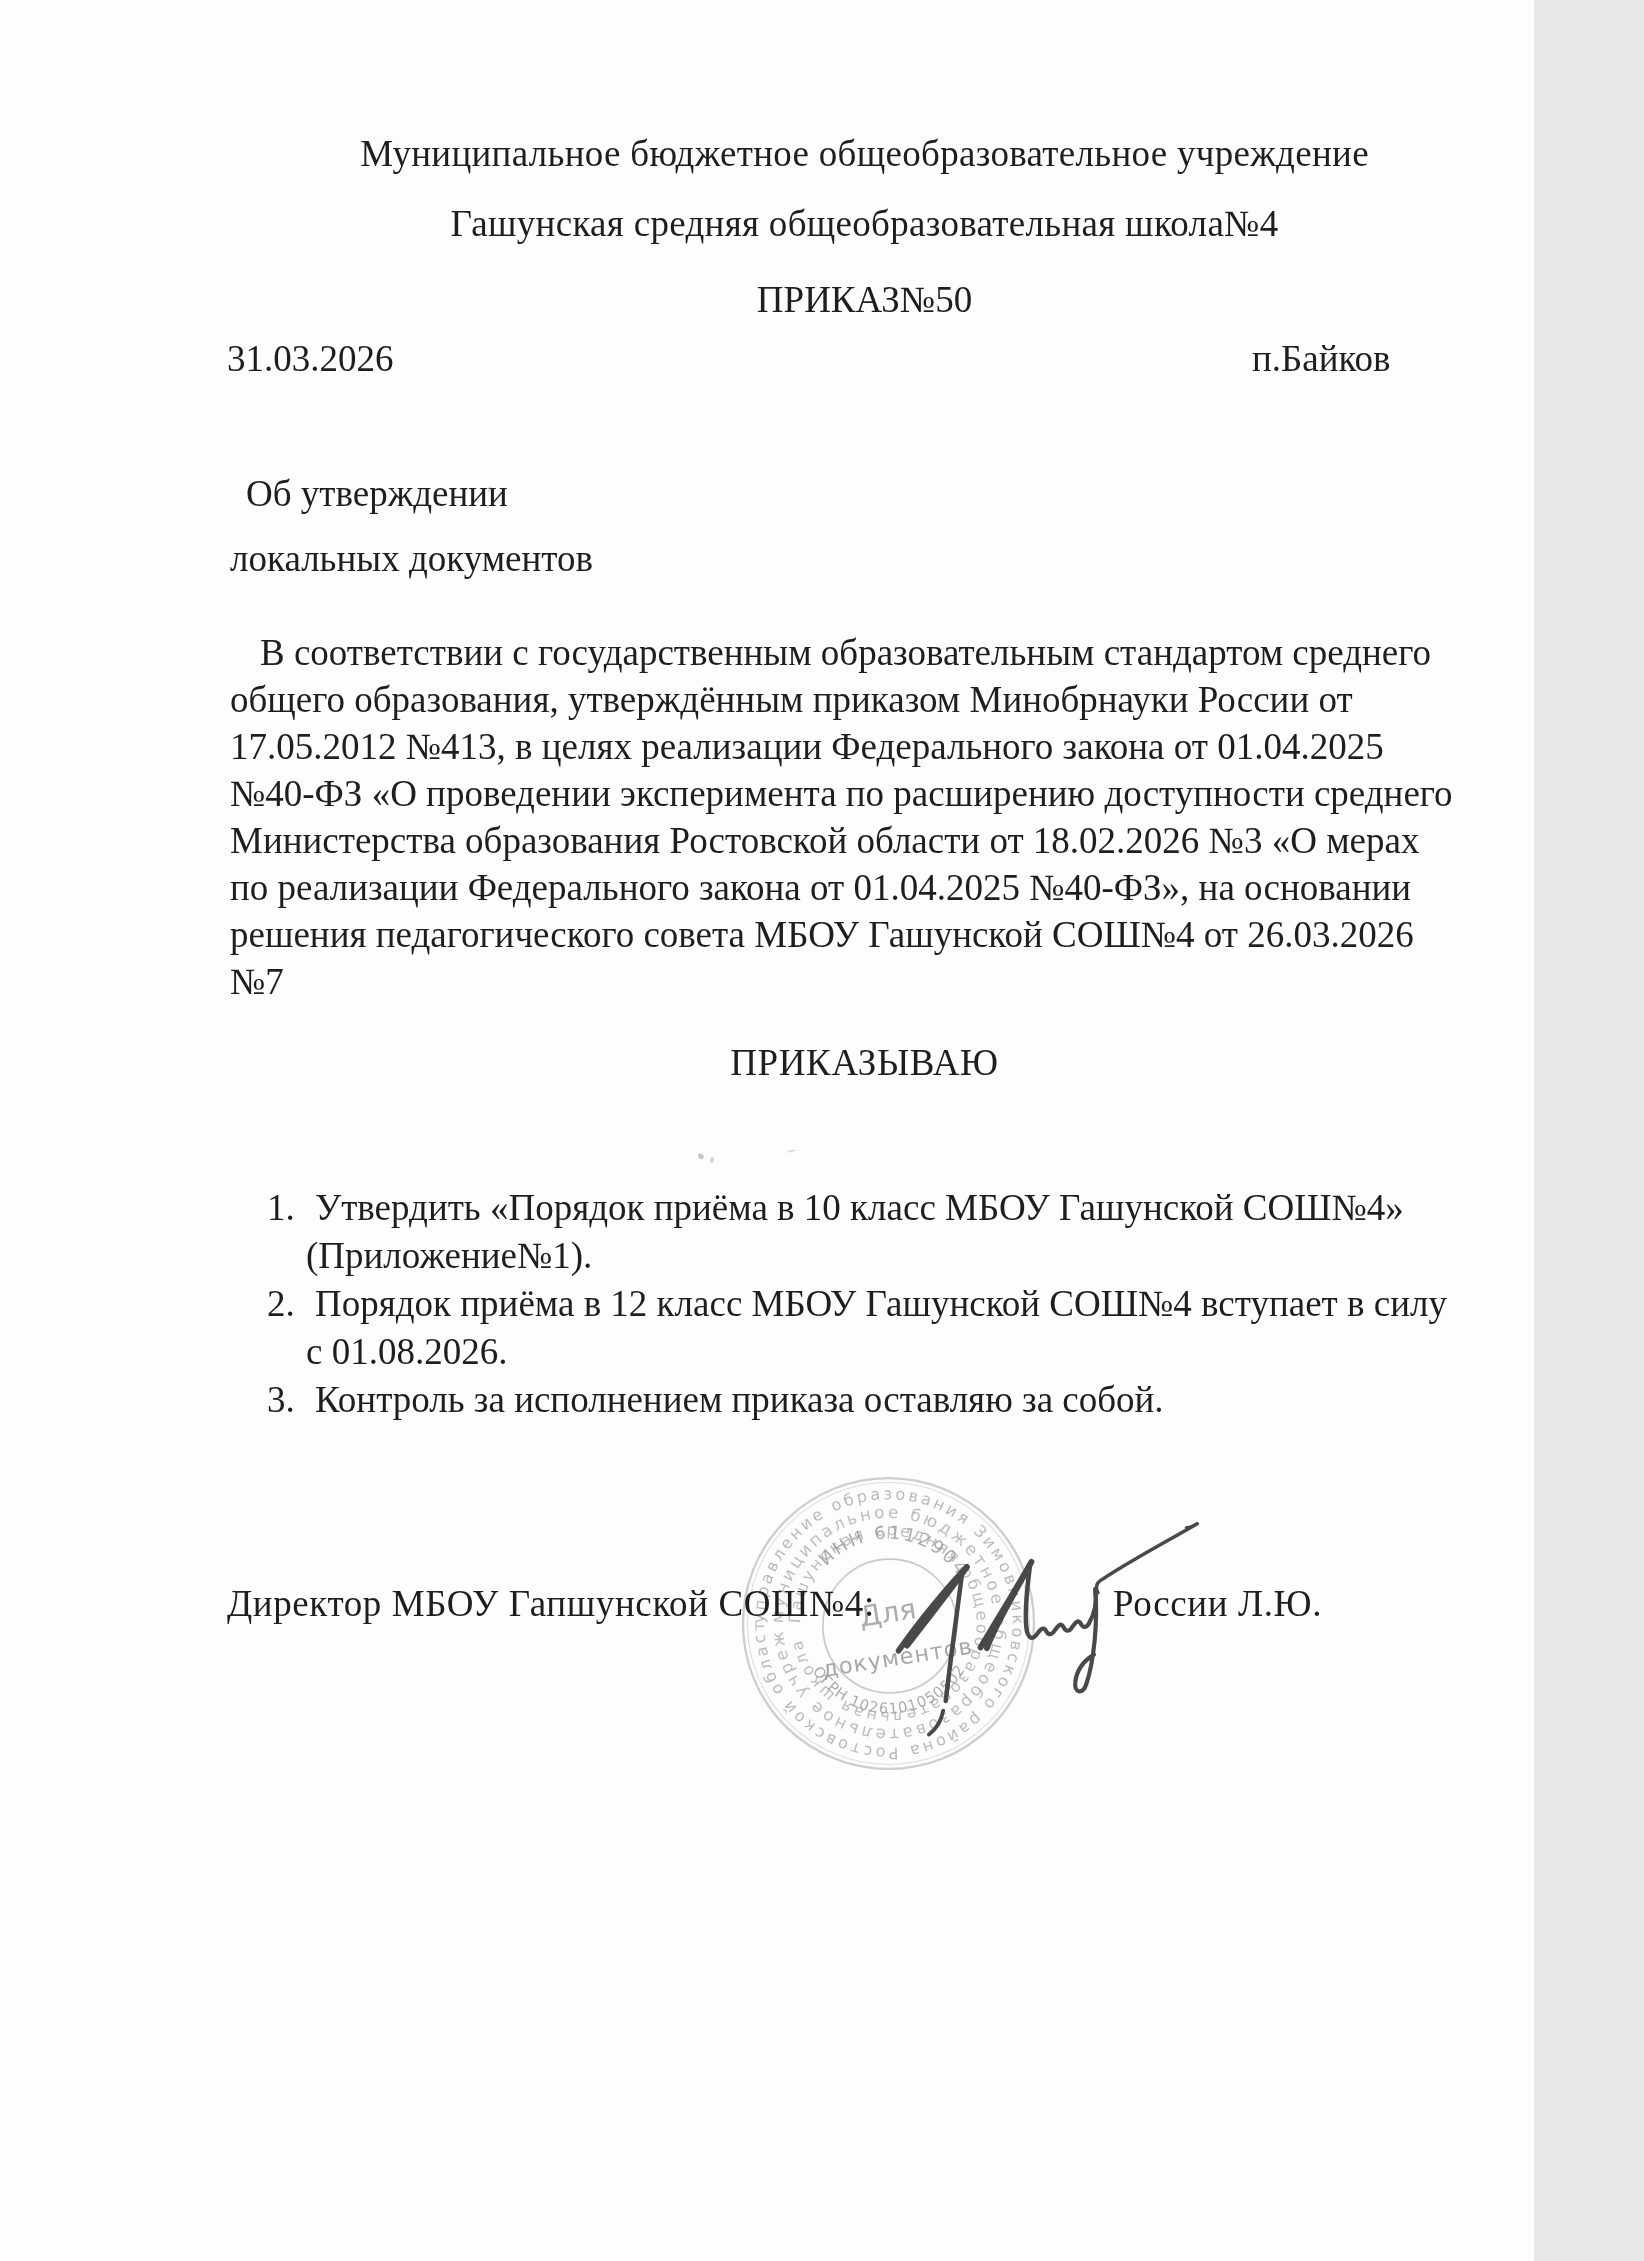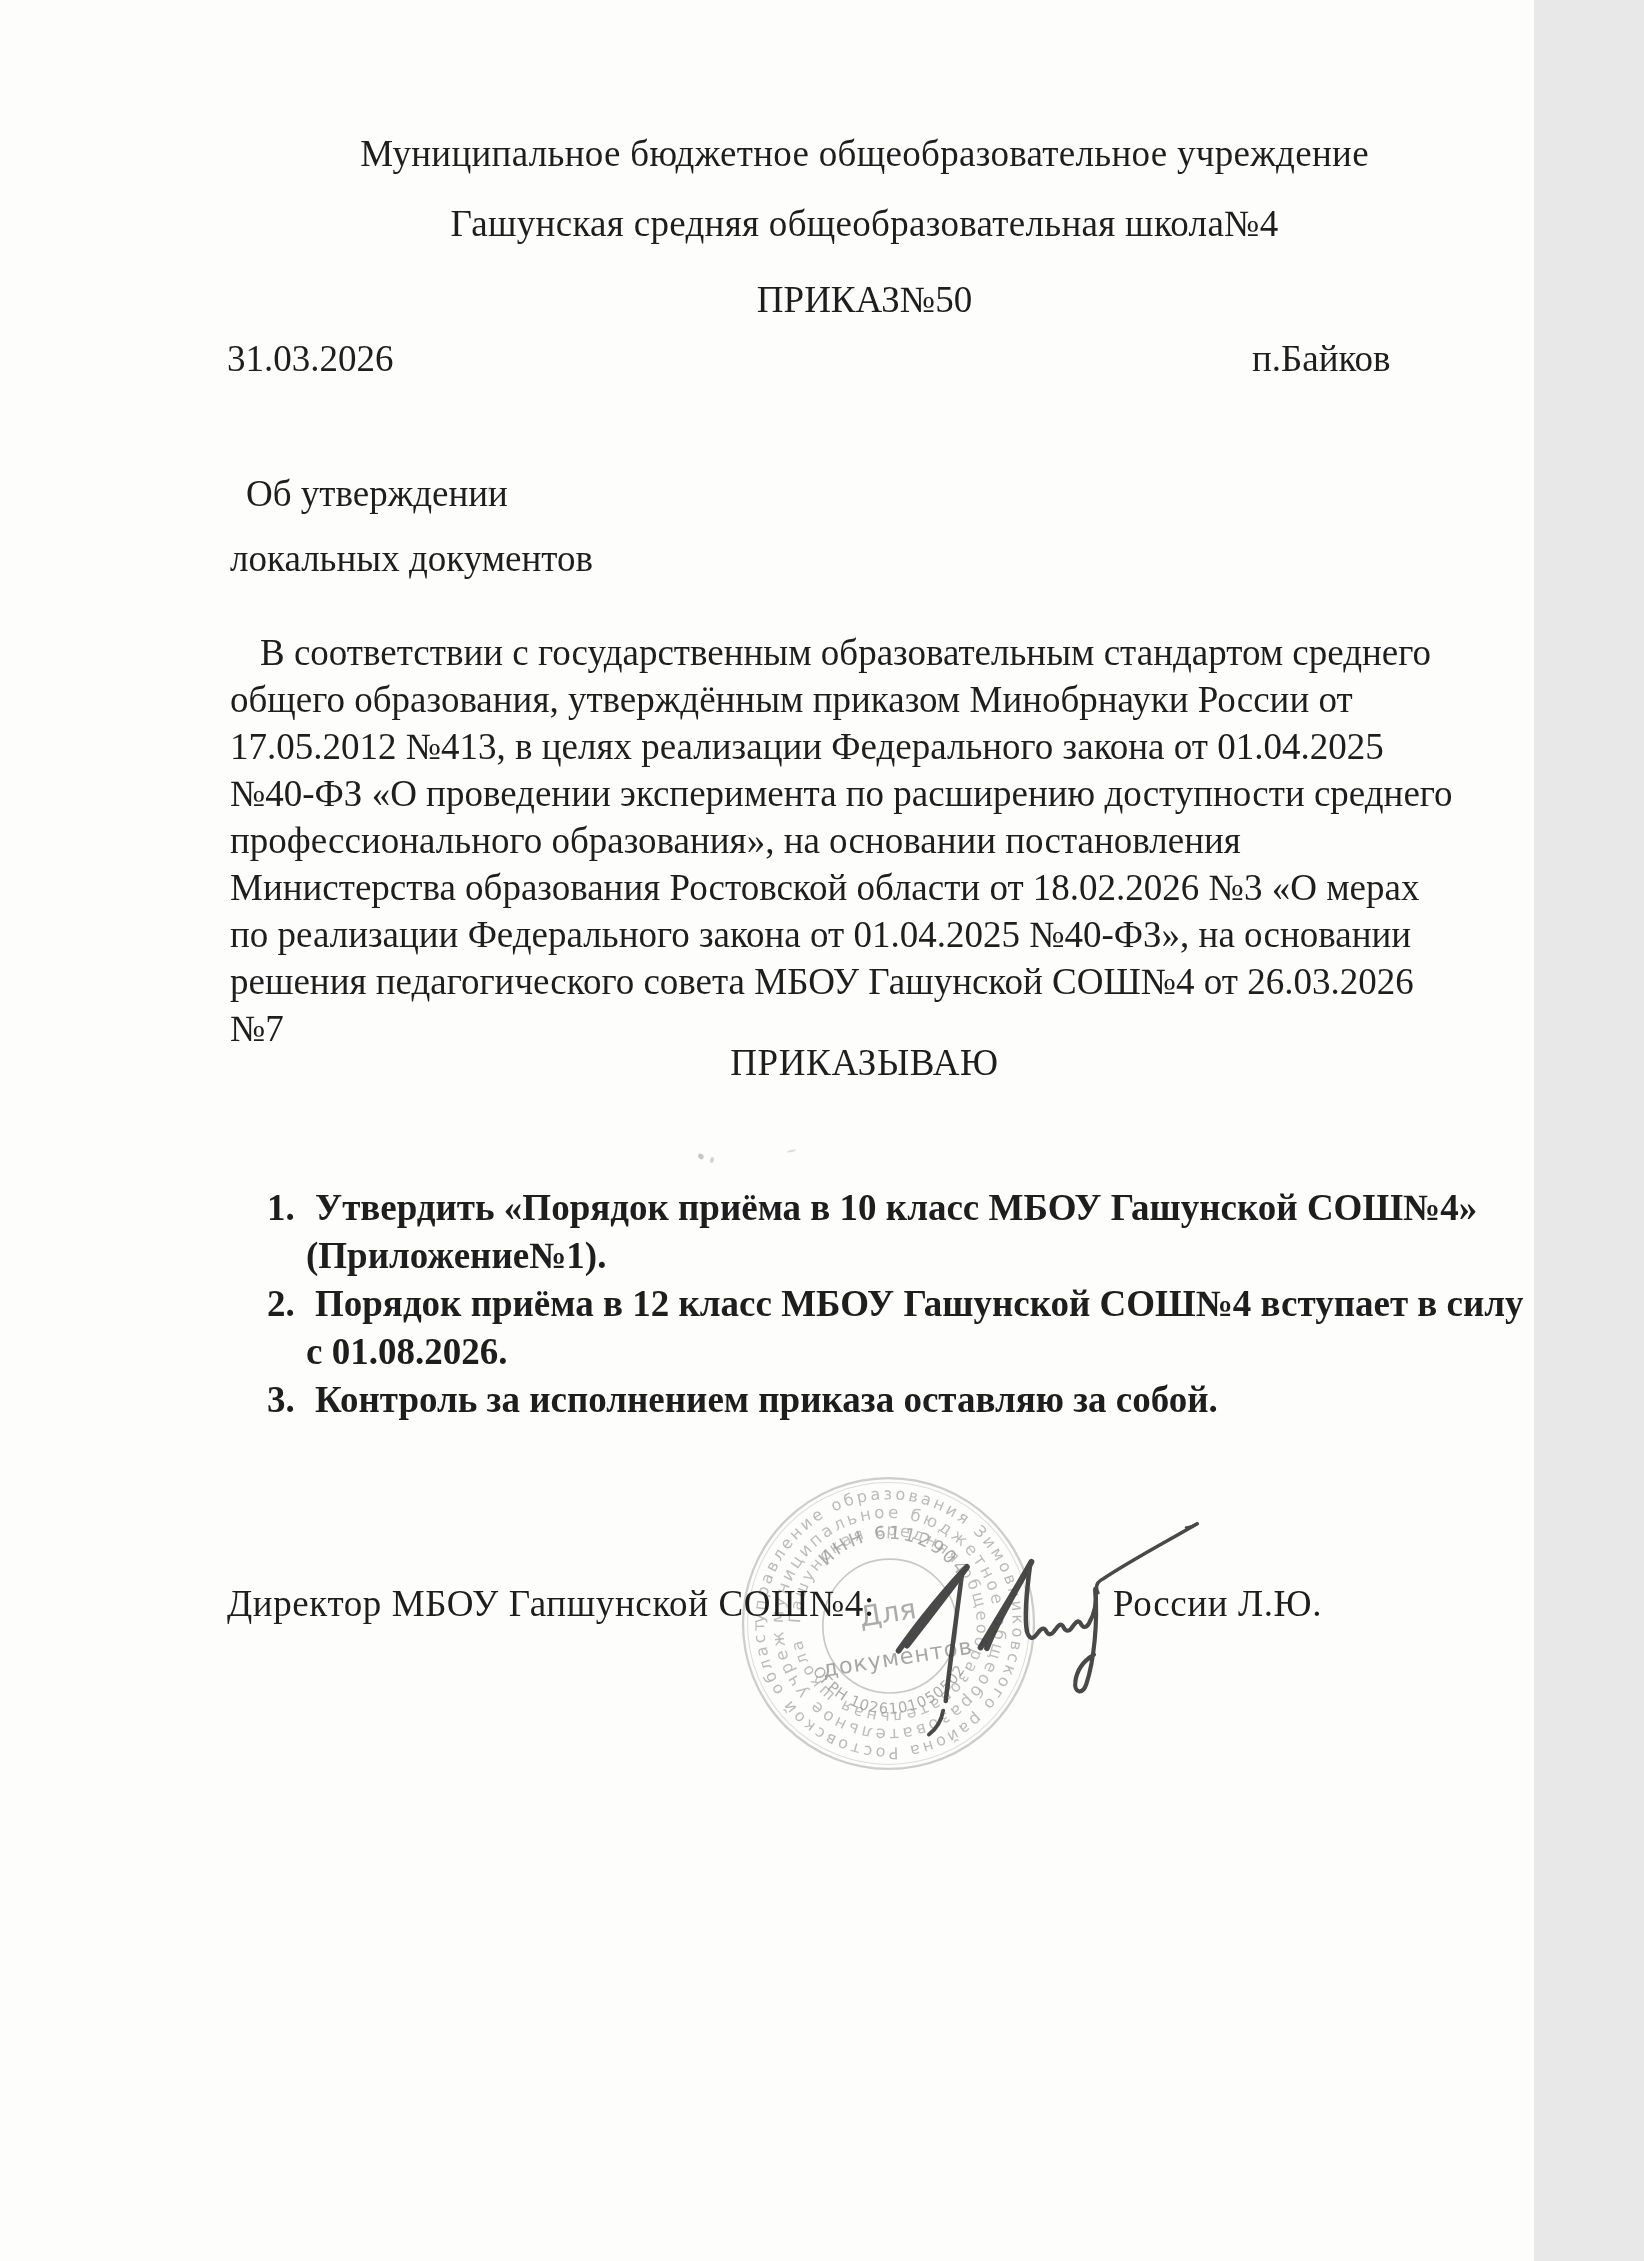--- a/index.html
+++ b/index.html
@@ -12,21 +12,21 @@
     overflow:hidden;
   }
   .abs{position:absolute;white-space:nowrap;}
   .center-band{left:232px;width:1265px;text-align:center;}
   .t58{font-size:37px;line-height:37px;}
   .header-line{letter-spacing:0.3px;}
   .para{left:230px;top:609px;font-size:37px;line-height:47px;width:1263px;}
   .para div{white-space:nowrap;}
   .para .indent{text-indent:30px;margin-top:20px;}
   .list{left:267px;top:1184px;font-size:37px;line-height:48px;}
-  .list .row{white-space:nowrap;font-weight:bold;}
+  .list .row{white-space:nowrap;}
   .list .num{display:inline-block;width:48px;}
   .list .cont{padding-left:39px;}
   .sigrow{font-size:37px;line-height:37px;letter-spacing:0.6px;}
   .speck{position:absolute;background:#9a9a9a;border-radius:50%;}
   svg text{font-family:"DejaVu Sans","Liberation Sans",sans-serif;}
   .stamp-ring{fill:#9a9a9a;}
   .stamp-inner-text{fill:#8d8d8d;}
 </style>
 </head>
 <body>
@@ -41,21 +41,20 @@
   <div class="abs t58" style="left:1252px;top:340px">п.Байков</div>
 
   <div class="abs t58" style="left:246px;top:475px">Об утверждении</div>
   <div class="abs t58" style="left:230px;top:540px">локальных документов</div>
 
   <div class="abs para">
     <div class="indent">В соответствии с государственным образовательным стандартом среднего</div>
     <div>общего образования, утверждённым приказом Минобрнауки России от</div>
     <div>17.05.2012 №413, в целях реализации Федерального закона от 01.04.2025</div>
     <div>№40-ФЗ «О проведении эксперимента по расширению доступности среднего</div>
-    <div>профессионального образования», на основании постановления</div>
     <div>Министерства образования Ростовской области от 18.02.2026 №3 «О мерах</div>
     <div>по реализации Федерального закона от 01.04.2025 №40-ФЗ», на основании</div>
     <div>решения педагогического совета МБОУ Гашунской СОШ№4 от 26.03.2026</div>
     <div>№7</div>
   </div>
 
   <div class="abs center-band t58" style="top:1044px;letter-spacing:0.6px">ПРИКАЗЫВАЮ</div>
 
   <div class="abs list">
     <div class="row">

